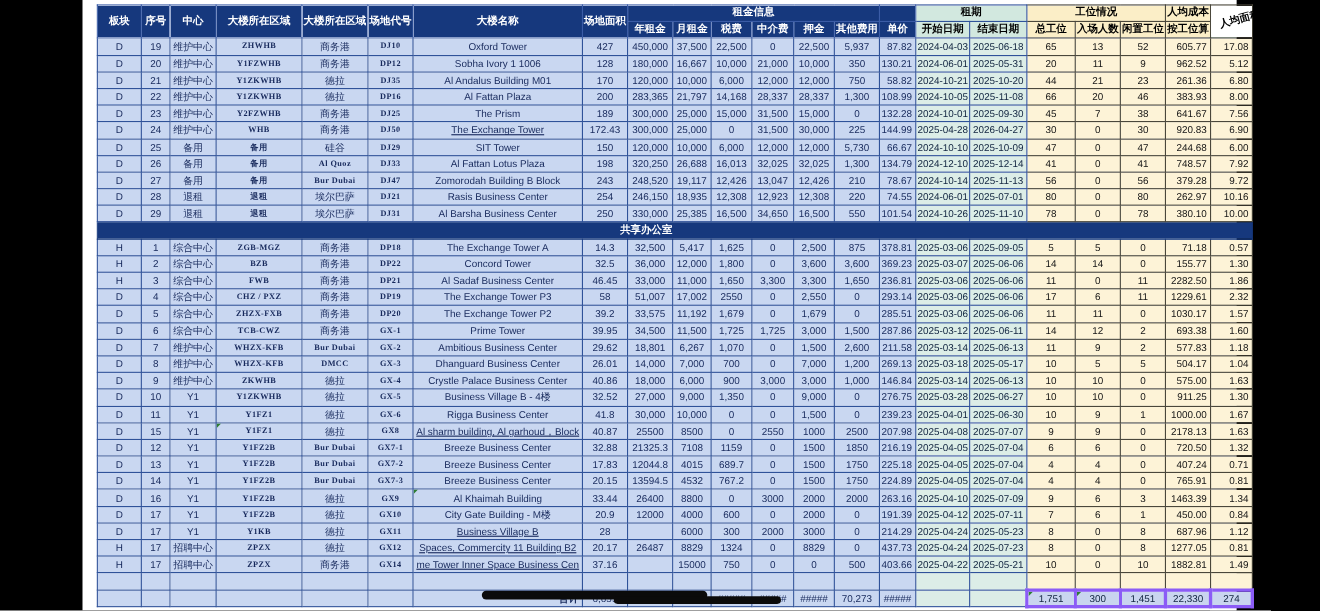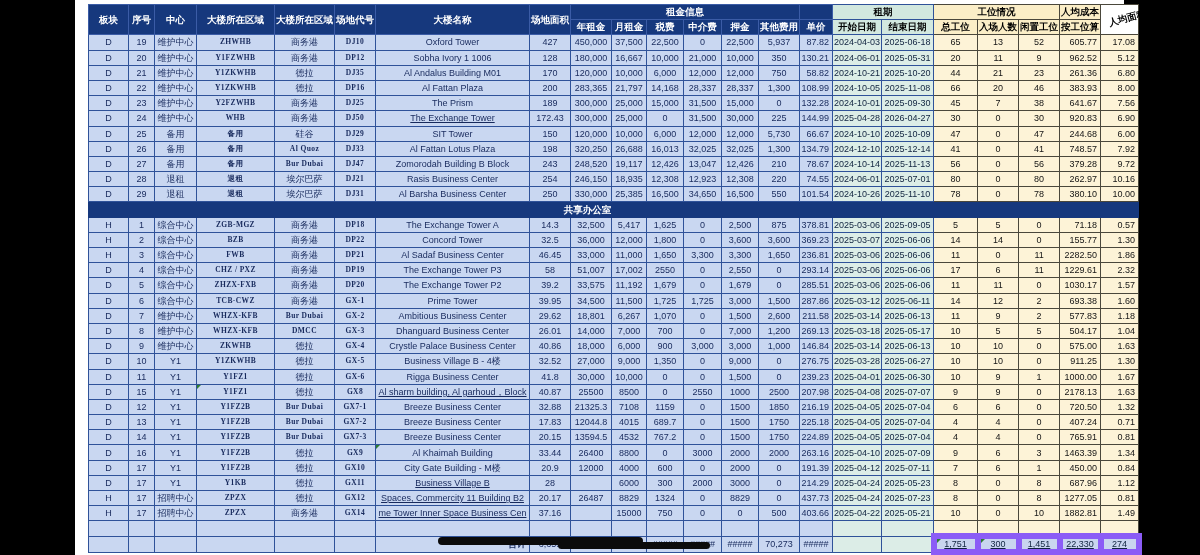--- a/index.html
+++ b/index.html
@@ -28,21 +28,21 @@
   th.th-white{background:#fff;color:#000;border:1px solid #4a473b;position:relative;overflow:visible;}
   th.th-white span{
     position:absolute;left:-4px;top:16px;display:block;width:60px;
     transform:rotate(-15deg);transform-origin:left top;
     font-weight:bold;font-size:9.5px;color:#000;
   }
   
   td.b{background:var(--blue);border:1px solid #2f5299;color:#17295c;}
   td.t{background:var(--teal);border:1px solid #2f5299;color:#10233f;}
   td.c{background:var(--cream);border:1px solid #4a473b;color:#141414;}
-  td.p{background:var(--peri);border:6px solid #8b5cf6;color:#10233f;text-decoration:underline;}
+  td.p{background:var(--peri);border:3px solid #8b5cf6;color:#10233f;}
   td.sf{font-family:"Liberation Serif", serif;font-weight:bold;font-size:7.5px;letter-spacing:.4px;}
   td.lnk{text-decoration:underline;margin-top:23px;}
   td.ra{text-align:right;padding-right:3px;}
   td.bold{font-weight:bold;}
   td.sep{background:var(--navy);color:#fff;font-weight:bold;font-size:9.5px;border:1px solid var(--navy);}
   td.sep i{font-style:normal;position:relative;left:-26px;margin-top:40px;}
   td.gt{position:relative;}
   td.gt::before{
     content:"";position:absolute;left:0;top:0;width:0;height:0;
     border-top:4px solid var(--green);border-right:4px solid transparent;

